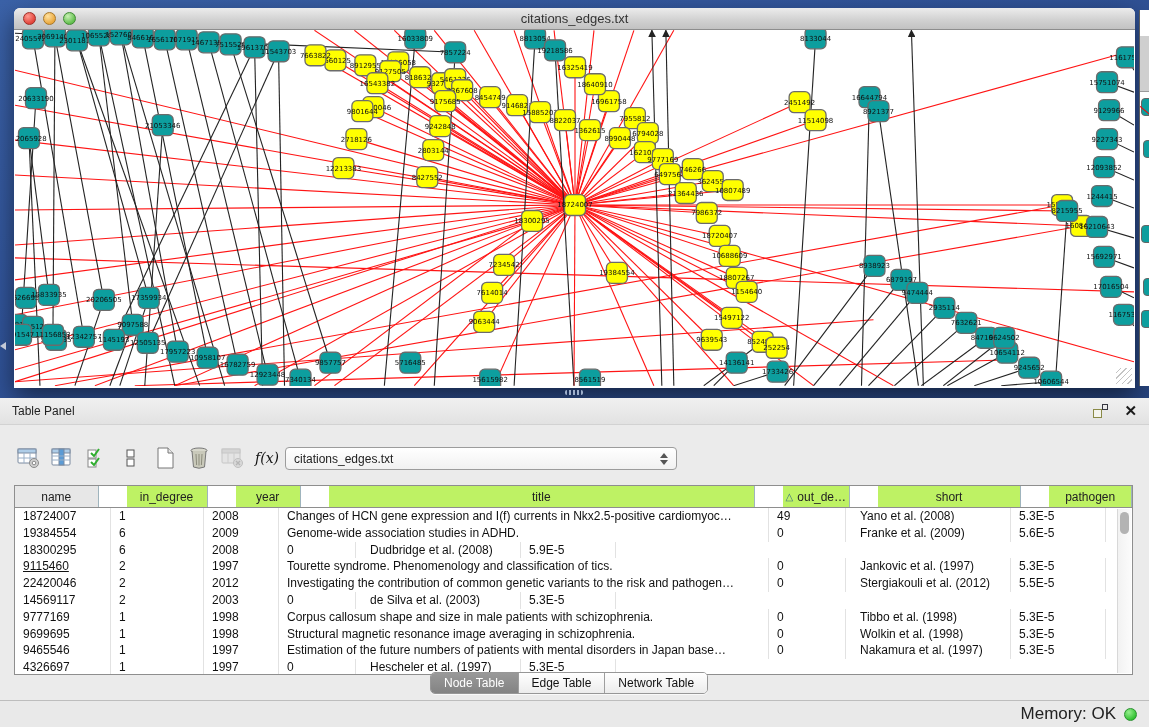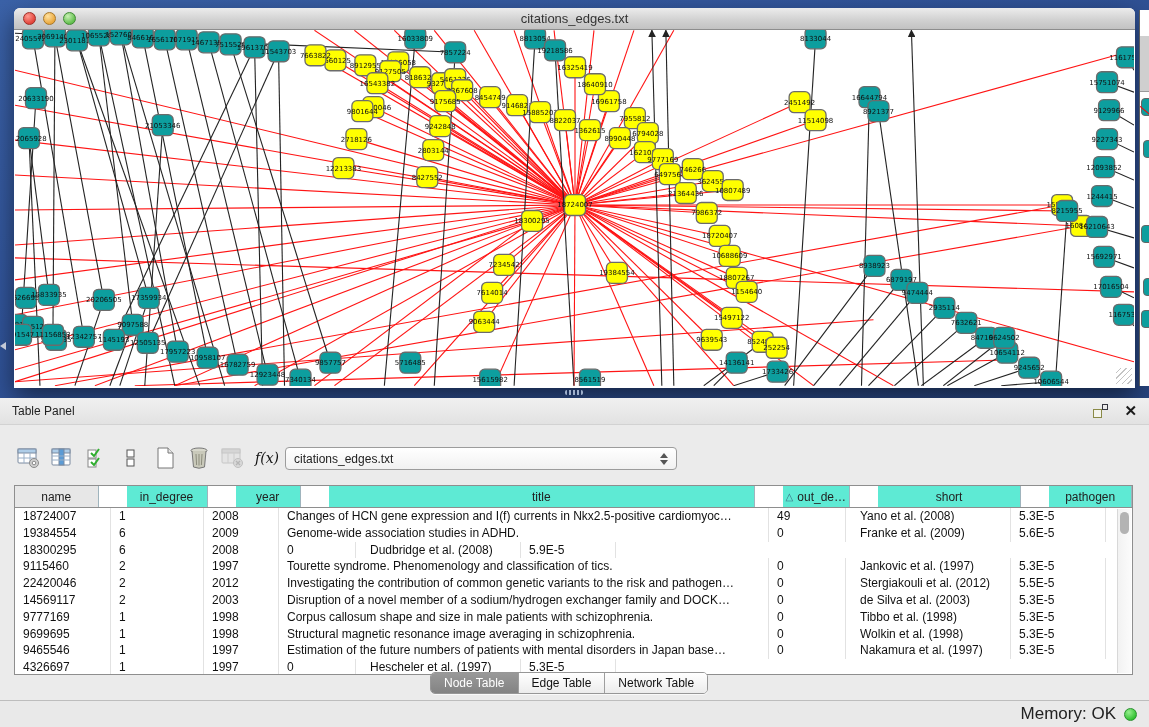--- a/index.html
+++ b/index.html
@@ -55,21 +55,21 @@
     font-size:12px; color:#222; display:flex; align-items:center; padding:0 8px; }
   .table-select .val { flex:1; }
   .spinner { display:flex; flex-direction:column; align-items:center; gap:2px; }
   .spinner i { width:0; height:0; border-left:4px solid transparent; border-right:4px solid transparent; }
   .spinner .up { border-bottom:5px solid #555; }
   .spinner .down { border-top:5px solid #555; }
 
   #grid { position:absolute; left:14px; top:87px; width:1119px; height:190px;
     background:#fff; border:1px solid #8e8e8e; overflow:hidden; font-size:12px; }
   .hdr-row { display:flex; height:22px; border-bottom:1px solid #8e8e8e;gap:28px; }
-  .hdr-cell { background:#5eead4; border-right:1px solid #9fb4bd; color:#222;
+  .hdr-cell { background:#bef264; border-right:1px solid #9fb4bd; color:#222;
     display:flex; align-items:center; justify-content:center; overflow:hidden; white-space:nowrap; }
   .hdr-cell:first-child { background:#e7e7e7; }
   .hdr-cell .sortg { color:#3c6f84; margin-right:4px; font-size:10px; }
   .body-row { display:flex; height:16.8px; }
   .body-cell { padding:1px 4px 0 8px; overflow:hidden; white-space:nowrap; color:#111;
     border-right:1px solid #e2e2e2; }
   #vscroll { position:absolute; right:1px; top:23px; bottom:1px; width:14px;
     background:linear-gradient(90deg,#f2f2f2,#fbfbfb); border-left:1px solid #d8d8d8; }
   #vscroll .thumb { position:absolute; left:2px; top:3px; width:9px; height:22px; background:#b3b3b3; border-radius:5px; }
 
@@ -884,42 +884,41 @@
         </div>
         <div class="body-row">
           <div class="body-cell" style="width: 96px;">18300295</div>
           <div class="body-cell" style="width: 93px;">6</div>
           <div class="body-cell" style="width: 75px;">2008</div>
           <div class="body-cell" style="width: 77px;">0</div>
           <div class="body-cell" style="width: 165px; padding-left: 14px;">Dudbridge et al. (2008)</div>
           <div class="body-cell" style="width: 95px;">5.9E-5</div>
         </div>
         <div class="body-row">
-          <div class="body-cell" style="width: 96px;">9115460</div>
+          <div class="body-cell" style="width: 96px; text-decoration: underline;">9115460</div>
           <div class="body-cell" style="width: 93px;">2</div>
           <div class="body-cell" style="width: 75px;">1997</div>
           <div class="body-cell" style="width: 490px;">Tourette syndrome. Phenomenology and classification of tics.</div>
           <div class="body-cell" style="width: 77px;">0</div>
           <div class="body-cell" style="width: 165px; padding-left: 14px;">Jankovic et al. (1997)</div>
           <div class="body-cell" style="width: 95px;">5.3E-5</div>
         </div>
         <div class="body-row">
           <div class="body-cell" style="width: 96px;">22420046</div>
           <div class="body-cell" style="width: 93px;">2</div>
           <div class="body-cell" style="width: 75px;">2012</div>
           <div class="body-cell" style="width: 490px;">Investigating the contribution of common genetic variants to the risk and pathogen…</div>
           <div class="body-cell" style="width: 77px;">0</div>
           <div class="body-cell" style="width: 165px; padding-left: 14px;">Stergiakouli et al. (2012)</div>
           <div class="body-cell" style="width: 95px;">5.5E-5</div>
         </div>
         <div class="body-row">
           <div class="body-cell" style="width: 96px;">14569117</div>
           <div class="body-cell" style="width: 93px;">2</div>
           <div class="body-cell" style="width: 75px;">2003</div>
-          <div class="body-cell" style="width: 490px;">Disruption of a novel member of a sodium/hydrogen exchanger family and DOCK…</div>
           <div class="body-cell" style="width: 77px;">0</div>
           <div class="body-cell" style="width: 165px; padding-left: 14px;">de Silva et al. (2003)</div>
           <div class="body-cell" style="width: 95px;">5.3E-5</div>
         </div>
         <div class="body-row">
           <div class="body-cell" style="width: 96px;">9777169</div>
           <div class="body-cell" style="width: 93px;">1</div>
           <div class="body-cell" style="width: 75px;">1998</div>
           <div class="body-cell" style="width: 490px;">Corpus callosum shape and size in male patients with schizophrenia.</div>
           <div class="body-cell" style="width: 77px;">0</div>

